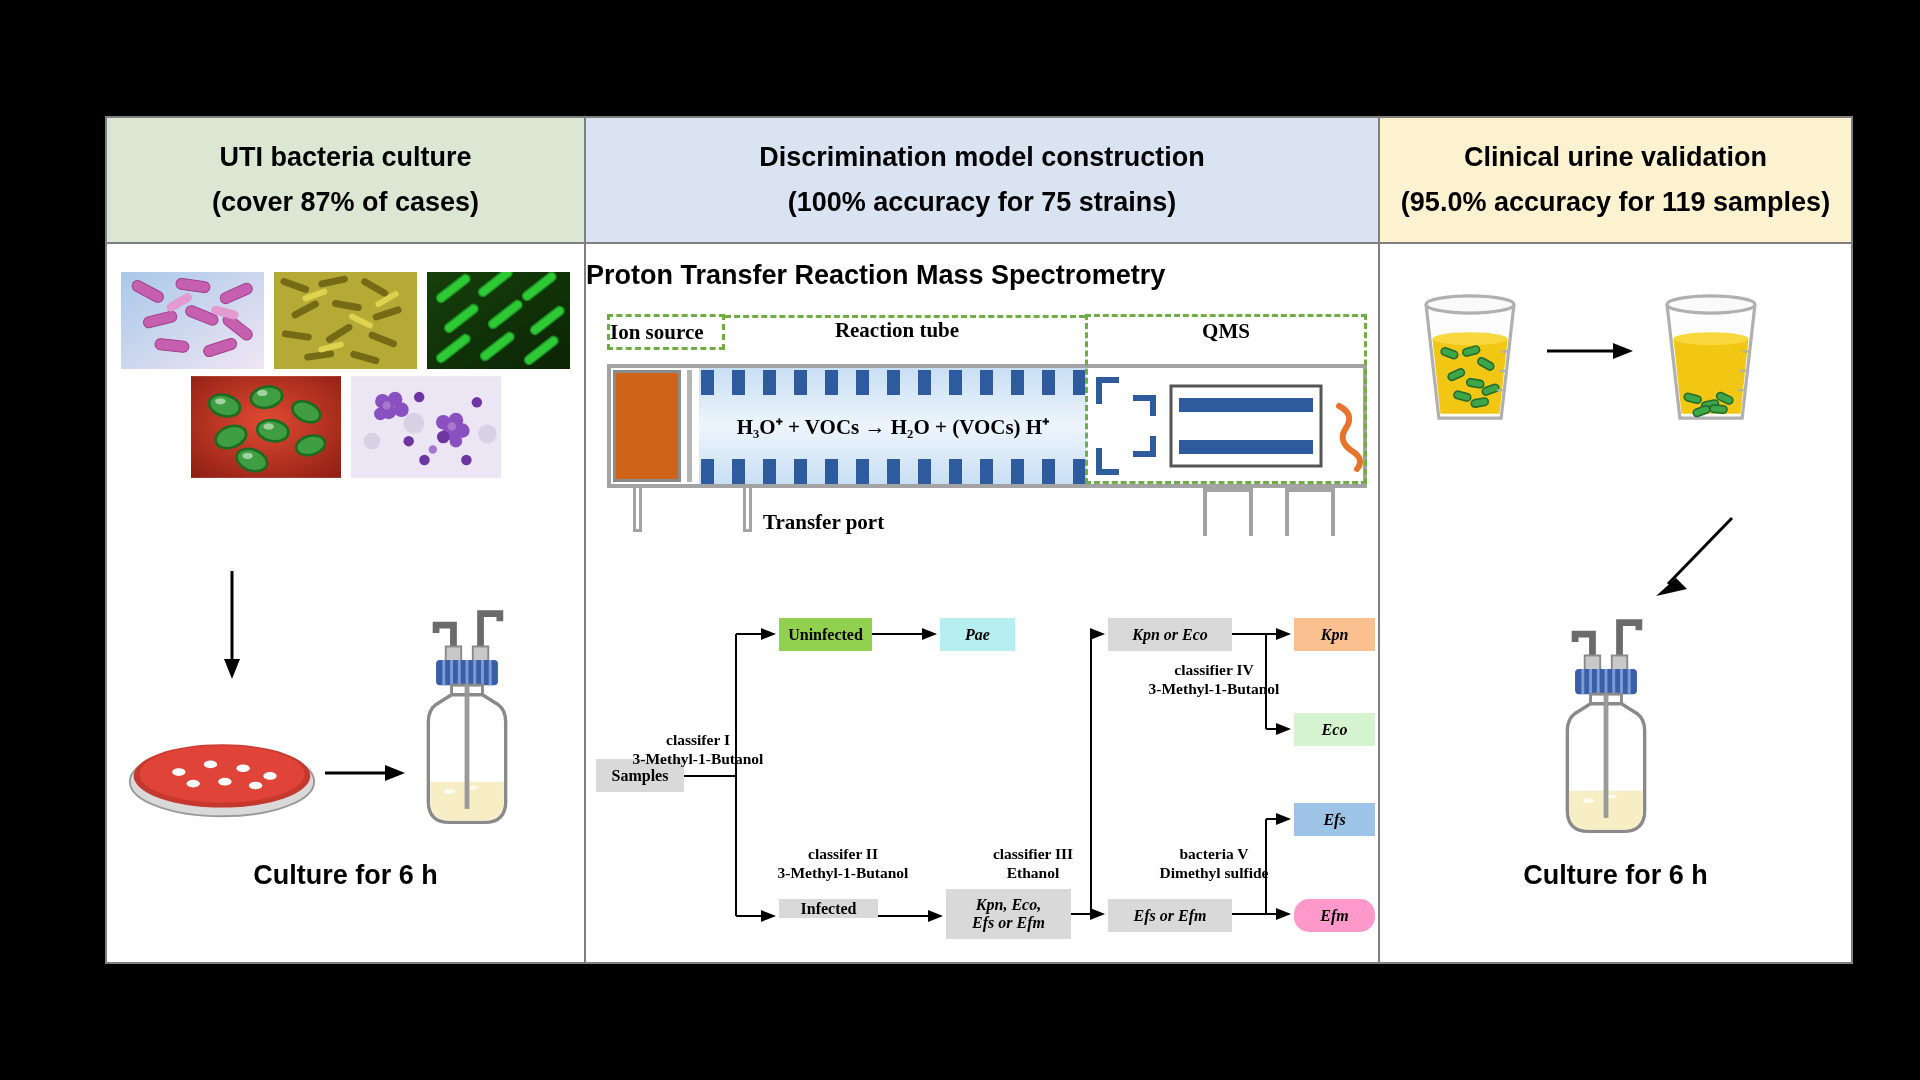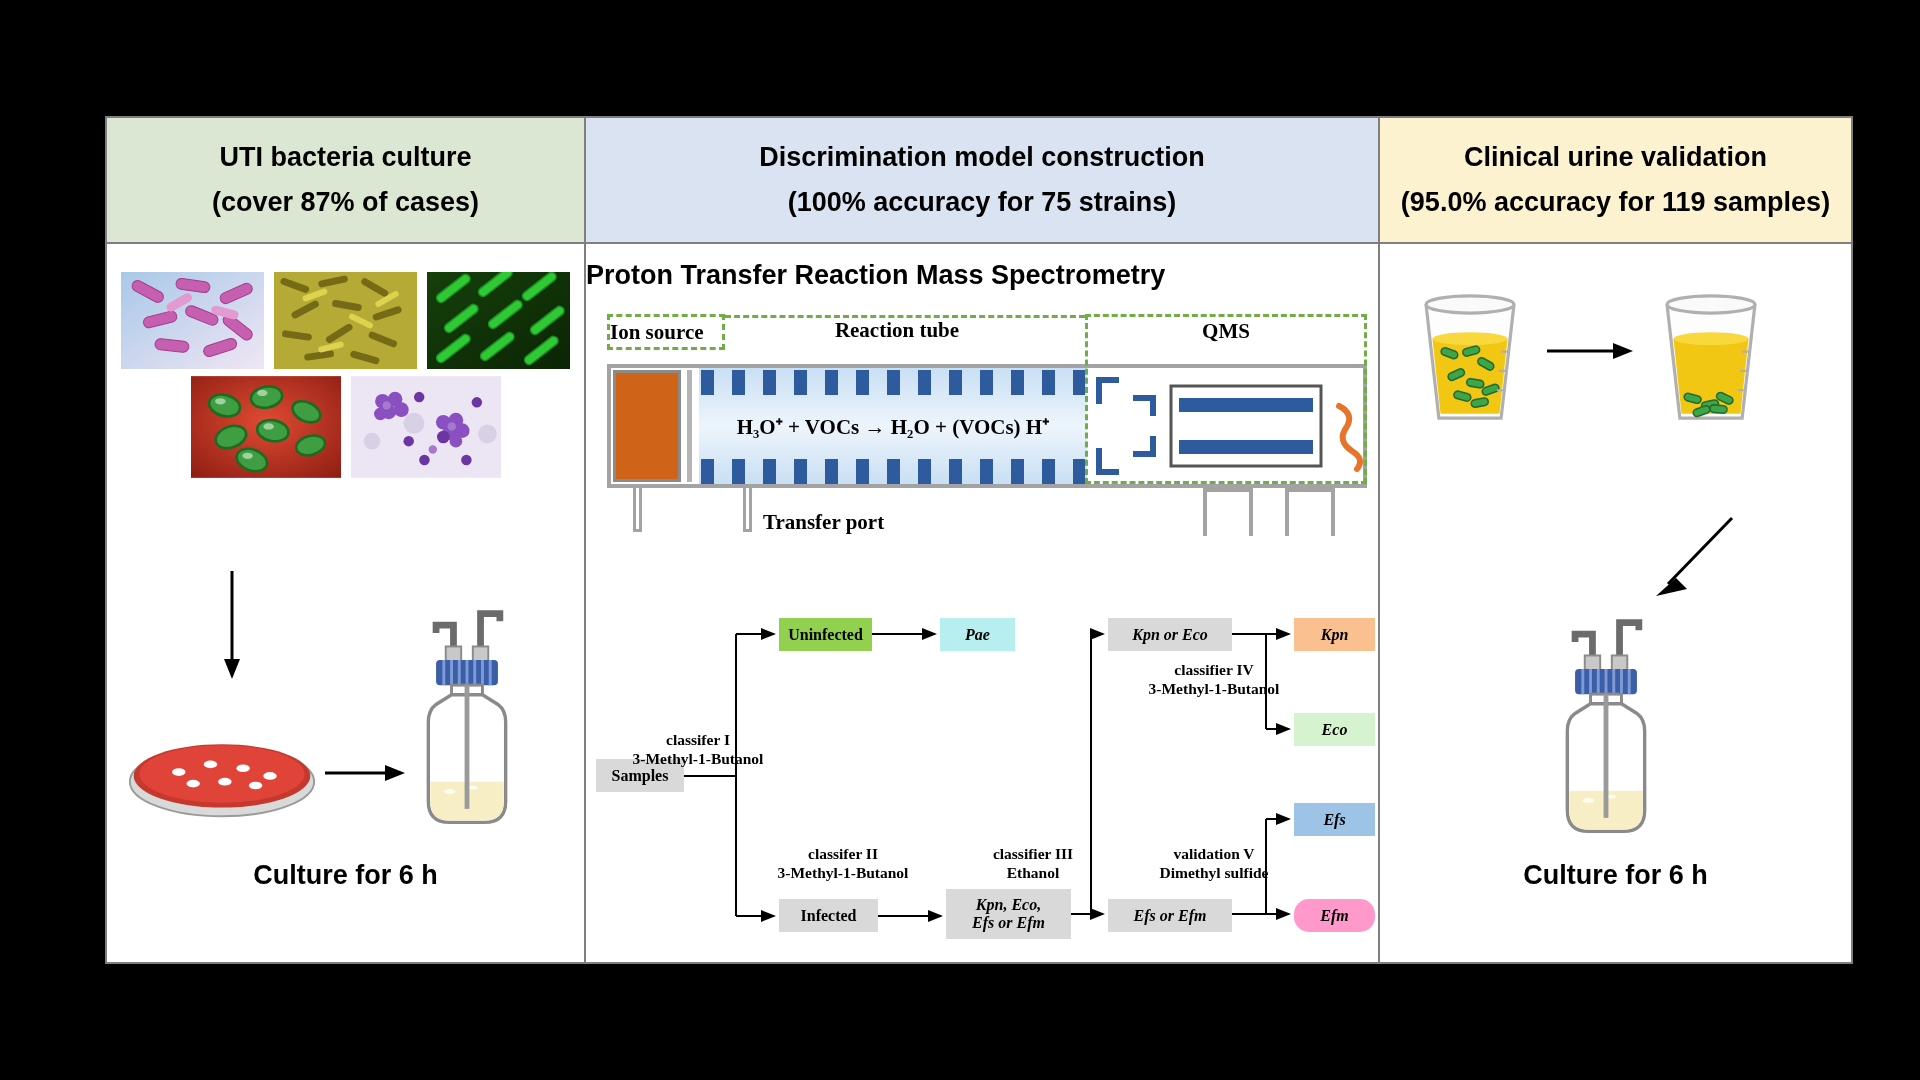--- a/index.html
+++ b/index.html
@@ -325,21 +325,21 @@
               <path d="M670 113 H693" marker-end="url(#ah)"></path>
               <path d="M636 298 H670"></path>
               <path d="M670 298 H693" marker-end="url(#ah)"></path>
               <path d="M670 298 V203"></path>
               <path d="M670 203 H693" marker-end="url(#ah)"></path>
             </g>
           </svg>
 
           <div class="fbox bg-gray" style="left:0; top:143px; width:88px; height:33px;">Samples</div>
           <div class="fbox bg-unin" style="left:183px; top:2px; width:93px; height:33px;">Uninfected</div>
-          <div class="fbox bg-gray" style="left:183px; top:283px; width:99px; height:33px;">Infected</div>
+          <div class="fbox bg-gray" style="left:183px; top:283px; width:99px; height:19px;">Infected</div>
           <div class="fbox it bg-pae" style="left:344px; top:2px; width:75px; height:33px;">Pae</div>
           <div class="fbox it bg-gray" style="left:350px; top:273px; width:125px; height:50px; flex-direction:column;">
             <div>Kpn, Eco,</div>
             <div>Efs or Efm</div>
           </div>
           <div class="fbox it bg-gray" style="left:512px; top:2px; width:124px; height:33px;">Kpn or Eco</div>
           <div class="fbox it bg-gray" style="left:512px; top:283px; width:124px; height:33px;">Efs or Efm</div>
           <div class="fbox it bg-kpn" style="left:698px; top:2px; width:81px; height:33px;">Kpn</div>
           <div class="fbox it bg-eco" style="left:698px; top:97px; width:81px; height:33px;">Eco</div>
           <div class="fbox it bg-efs" style="left:698px; top:187px; width:81px; height:33px;">Efs</div>
@@ -355,21 +355,21 @@
           </div>
           <div class="flabel" style="left:342px; top:228px; width:190px;">
             <div>classifier III</div>
             <div>Ethanol</div>
           </div>
           <div class="flabel" style="left:523px; top:44px; width:190px;">
             <div>classifier IV</div>
             <div>3-Methyl-1-Butanol</div>
           </div>
           <div class="flabel" style="left:523px; top:228px; width:190px;">
-            <div>validation V</div>
+            <div>bacteria V</div>
             <div>Dimethyl sulfide</div>
           </div>
         </div>
       </div>
     </div>
 
     <div class="col col-right">
       <div class="panel-header hdr-right">
         <div>Clinical urine validation</div>
         <div>(95.0% accuracy for 119 samples)</div>

